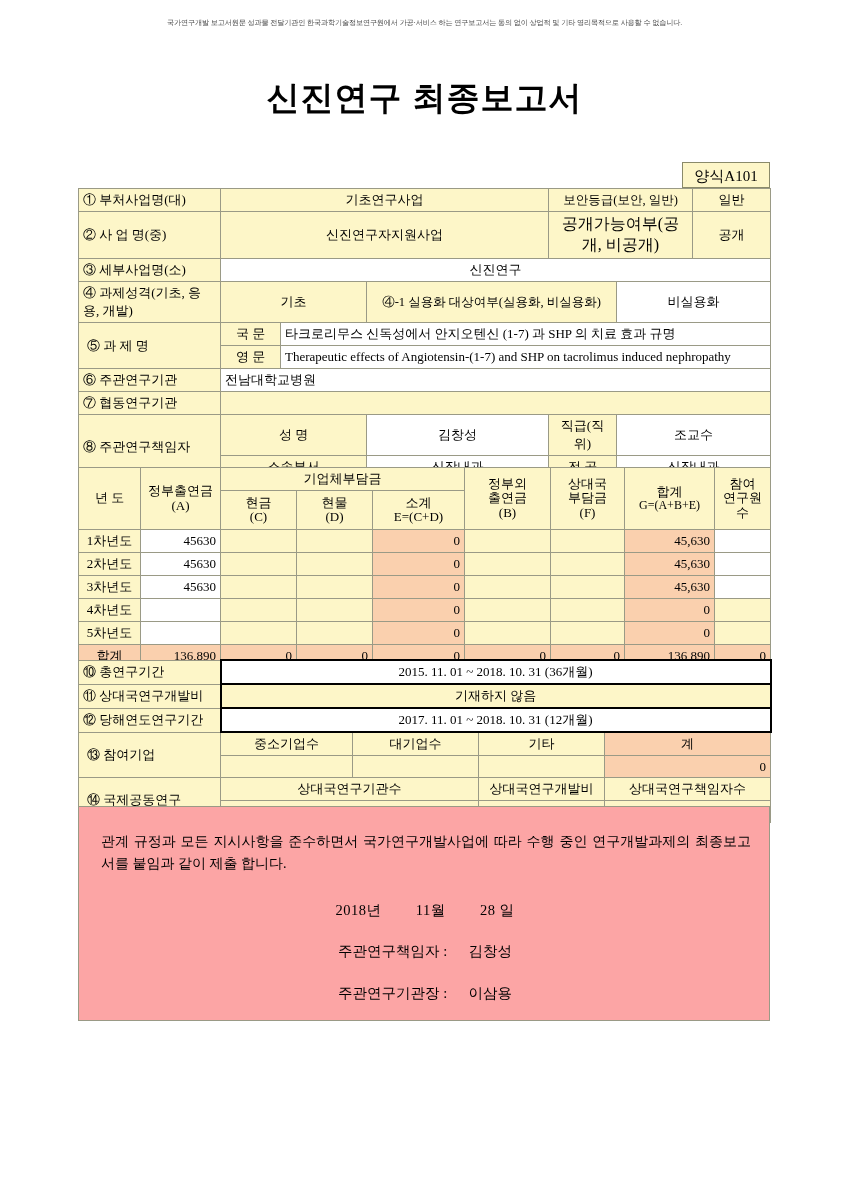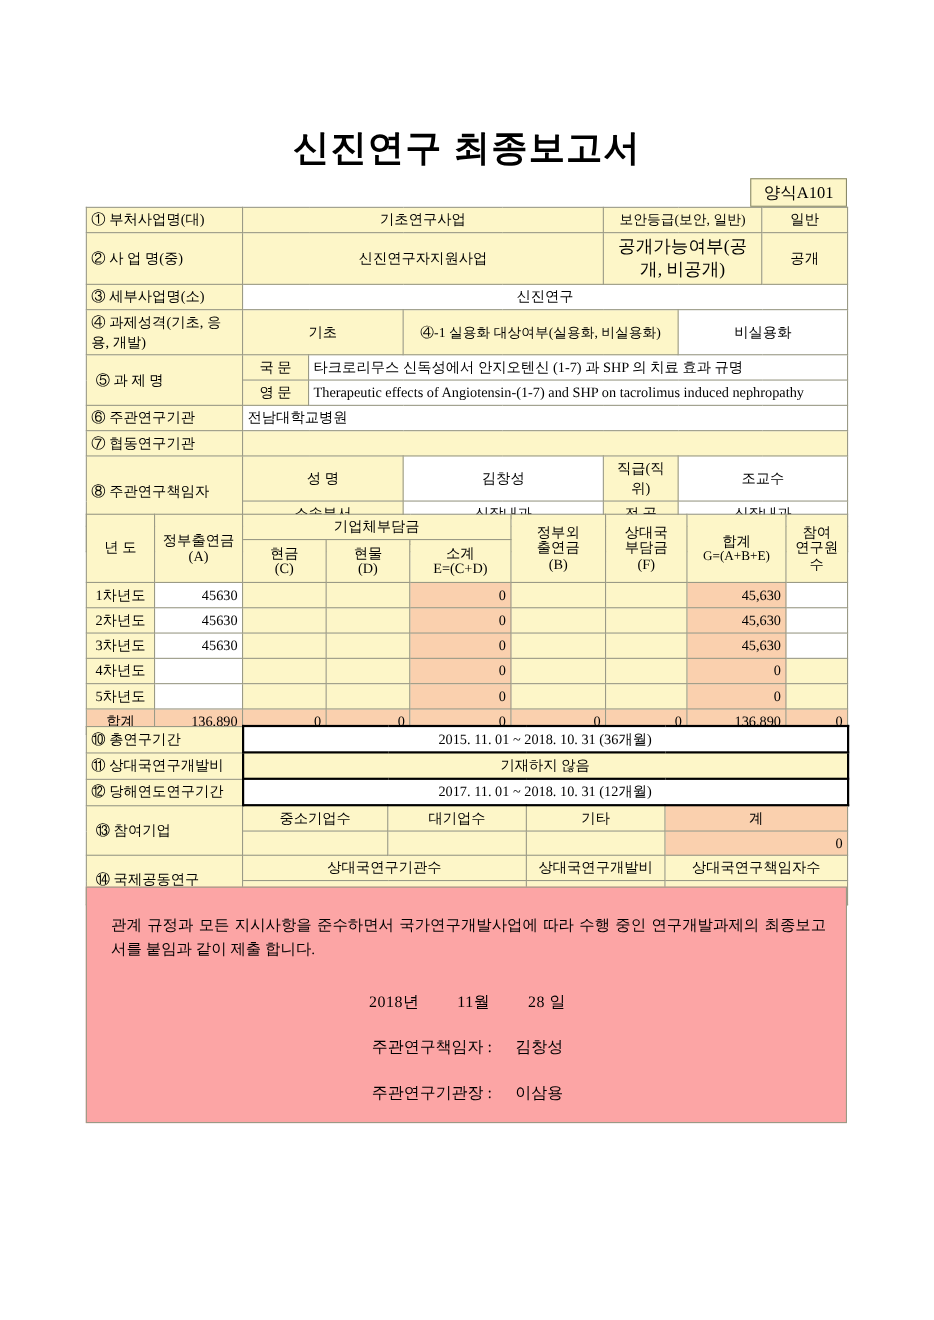--- a/index.html
+++ b/index.html
@@ -28,21 +28,21 @@
     width: 849px;
     text-align: center;
     font-size: 7.2px;
     font-family: "Liberation Sans", "DejaVu Sans", sans-serif;
     color: #4a4a4a;
     letter-spacing: -0.2px;
     white-space: nowrap;
   }
   .doc-title {
     position: absolute;
-    top: 112px;
+    top: 76px;
     left: 0;
     width: 849px;
     text-align: center;
     font-size: 33px;
     font-weight: bold;
     letter-spacing: 1px;
     font-family: "Liberation Sans", "DejaVu Sans", sans-serif;
   }
   .form-id-wrap {
     position: absolute;
@@ -166,20 +166,21 @@
   .sig-line.a { top: 135px; }
   .sig-line.b { top: 177px; }
   .sp { display: inline-block; width: 26px; }
   .sp-sm { display: inline-block; width: 14px; }
 </style>
 </head>
 <body>
 
 <div class="page">
 
+  <div class="copyright-note">국가연구개발 보고서원문 성과물 전달기관인 한국과학기술정보연구원에서 가공·서비스 하는 연구보고서는 동의 없이 상업적 및 기타 영리목적으로 사용할 수 없습니다.</div>
 
   <div class="doc-title">신진연구 최종보고서</div>
 
   <div class="form-id-wrap">
     <div class="form-id">양식A101</div>
   </div>
 
   <table class="main">
     <colgroup>
       <col style="width:142px">

